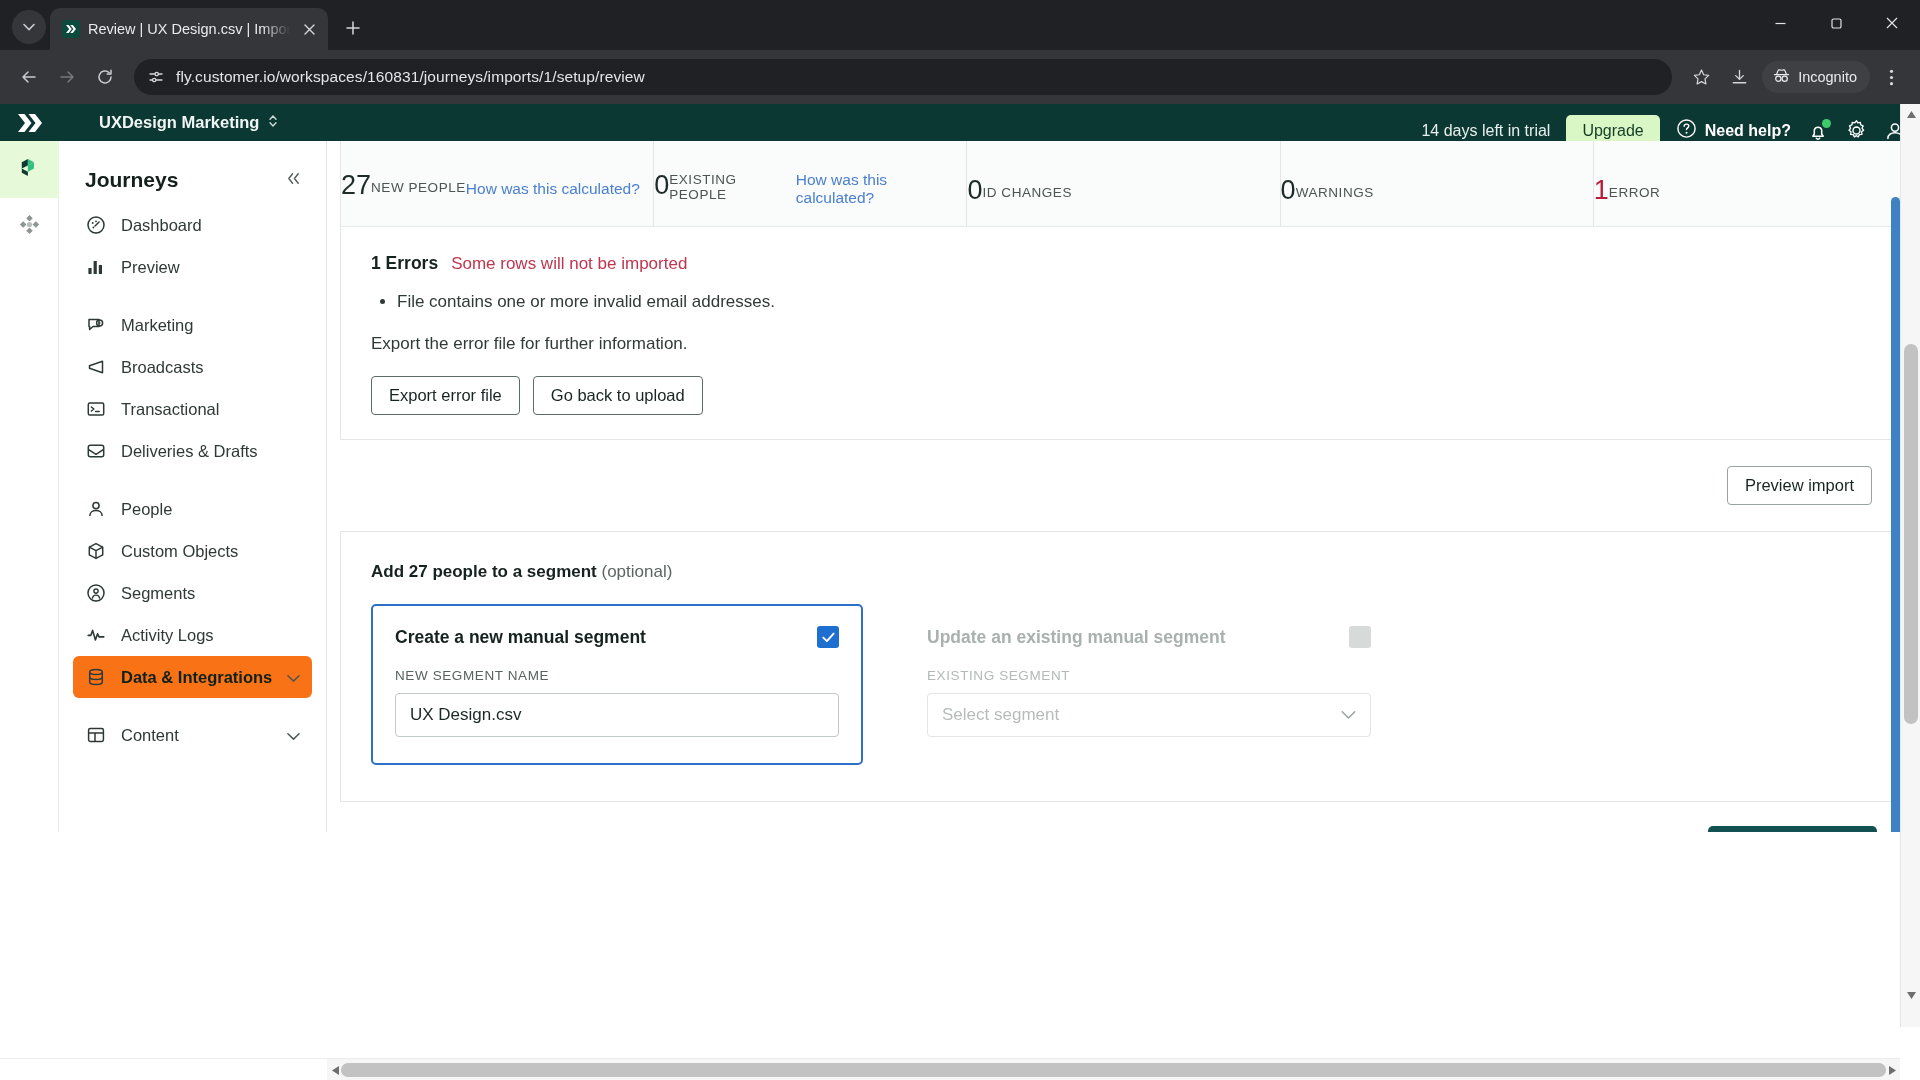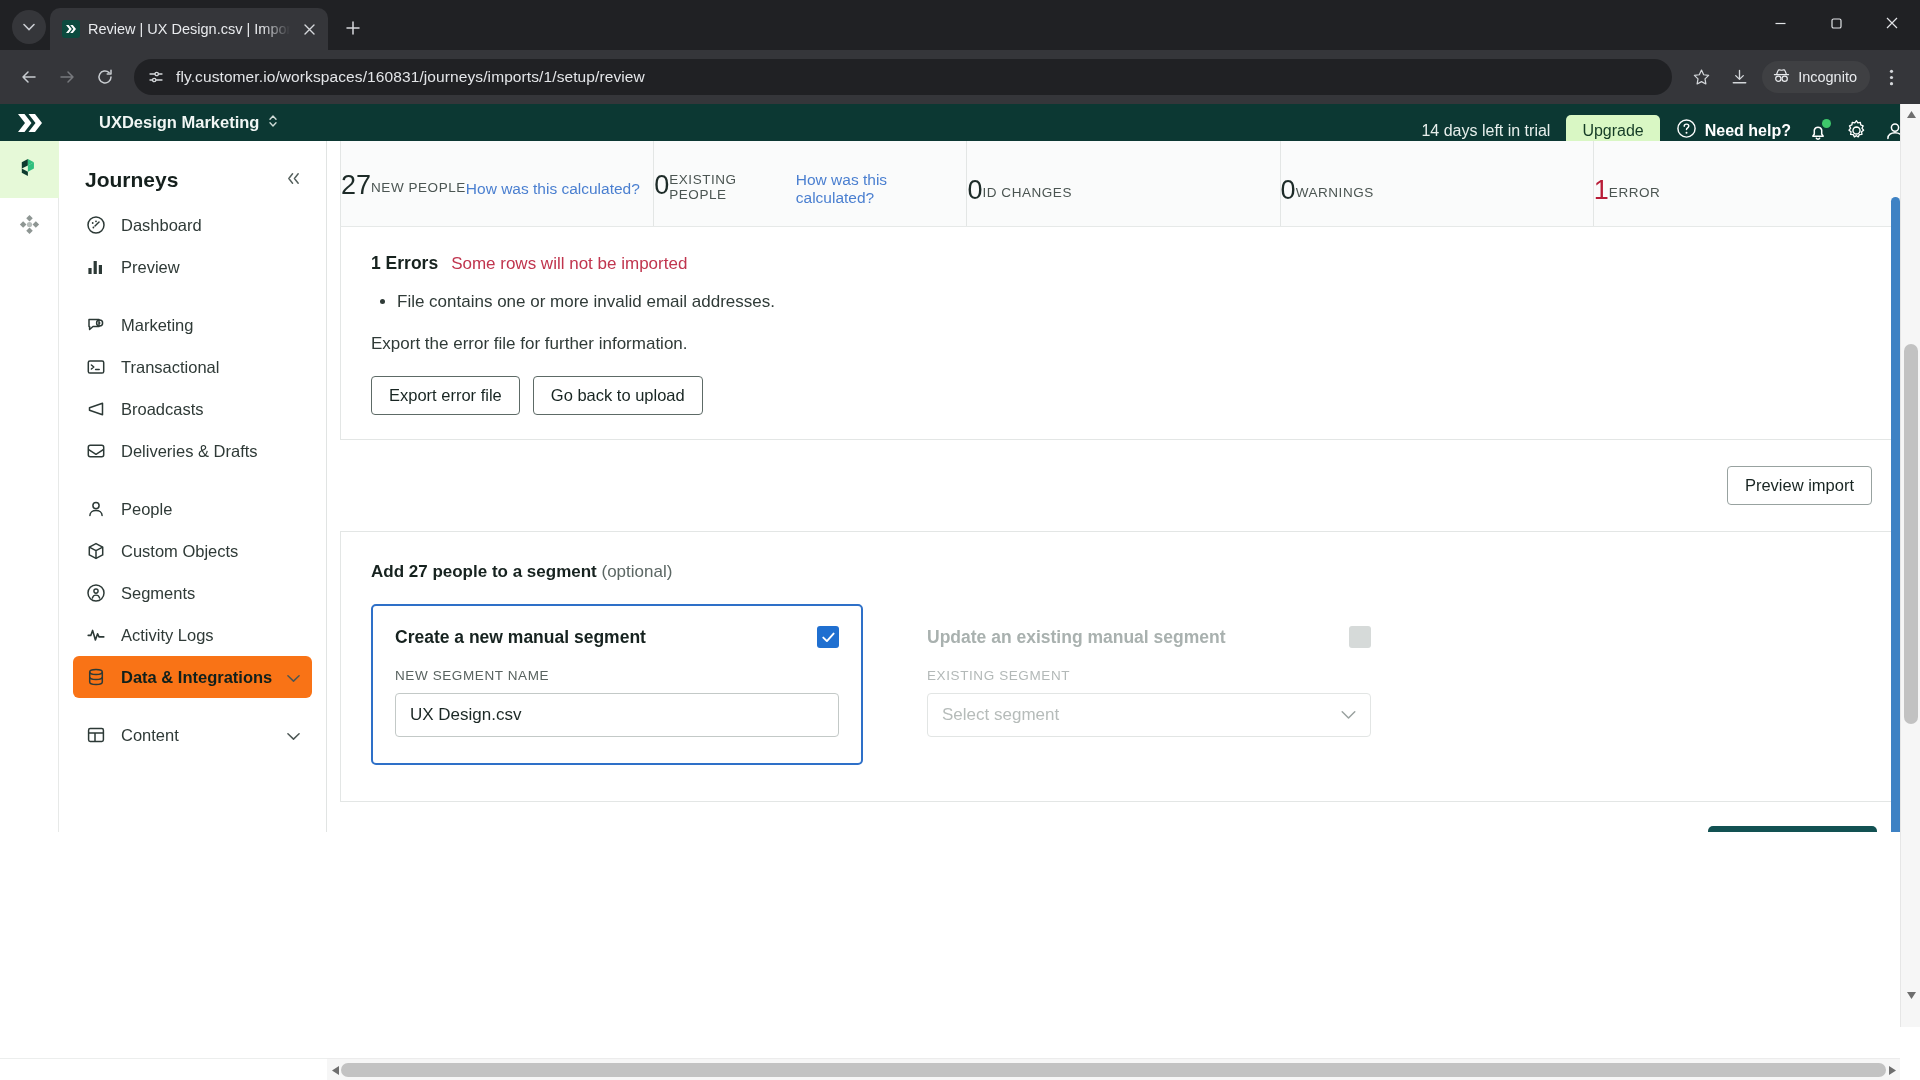--- a/index.html
+++ b/index.html
@@ -518,33 +518,33 @@
                 <path d="M3 4.5h10v7H7l-3.4 3V11.5H3z" stroke="currentColor" stroke-width="1.5" fill="none" stroke-linejoin="round"></path>
                 <circle cx="13.6" cy="8" r="3" stroke="currentColor" stroke-width="1.5" fill="none"></circle>
                 <circle cx="13.6" cy="8" r=".9" fill="currentColor"></circle>
               </svg>
           </span>
           <span>Marketing</span>
         </div>
         <div class="nav-item">
           <span class="nav-icon">
             <svg width="20" height="20" viewBox="0 0 20 20">
+                <path d="M16.5 4.3v11.4L3.5 11.3V8.7z" stroke="currentColor" stroke-width="1.5" fill="none" stroke-linejoin="round"></path>
+              </svg>
+          </span>
+          <span>Broadcasts</span>
+        </div>
+        <div class="nav-item">
+          <span class="nav-icon">
+            <svg width="20" height="20" viewBox="0 0 20 20">
                 <rect x="2.3" y="4" width="15.4" height="12" rx="1.6" stroke="currentColor" stroke-width="1.5" fill="none"></rect>
                 <path d="M5.4 8l2.4 2-2.4 2M9.6 12.4h3.6" stroke="currentColor" stroke-width="1.5" fill="none" stroke-linecap="round" stroke-linejoin="round"></path>
               </svg>
           </span>
           <span>Transactional</span>
-        </div>
-        <div class="nav-item">
-          <span class="nav-icon">
-            <svg width="20" height="20" viewBox="0 0 20 20">
-                <path d="M16.5 4.3v11.4L3.5 11.3V8.7z" stroke="currentColor" stroke-width="1.5" fill="none" stroke-linejoin="round"></path>
-              </svg>
-          </span>
-          <span>Broadcasts</span>
         </div>
         <div class="nav-item">
           <span class="nav-icon">
             <svg width="20" height="20" viewBox="0 0 20 20">
                 <rect x="2.3" y="4.3" width="15.4" height="11.4" rx="2" stroke="currentColor" stroke-width="1.5" fill="none"></rect>
                 <path d="M2.3 8.3l7.7 5 7.7-5" stroke="currentColor" stroke-width="1.5" fill="none" stroke-linejoin="round"></path>
               </svg>
           </span>
           <span>Deliveries &amp; Drafts</span>
         </div>

